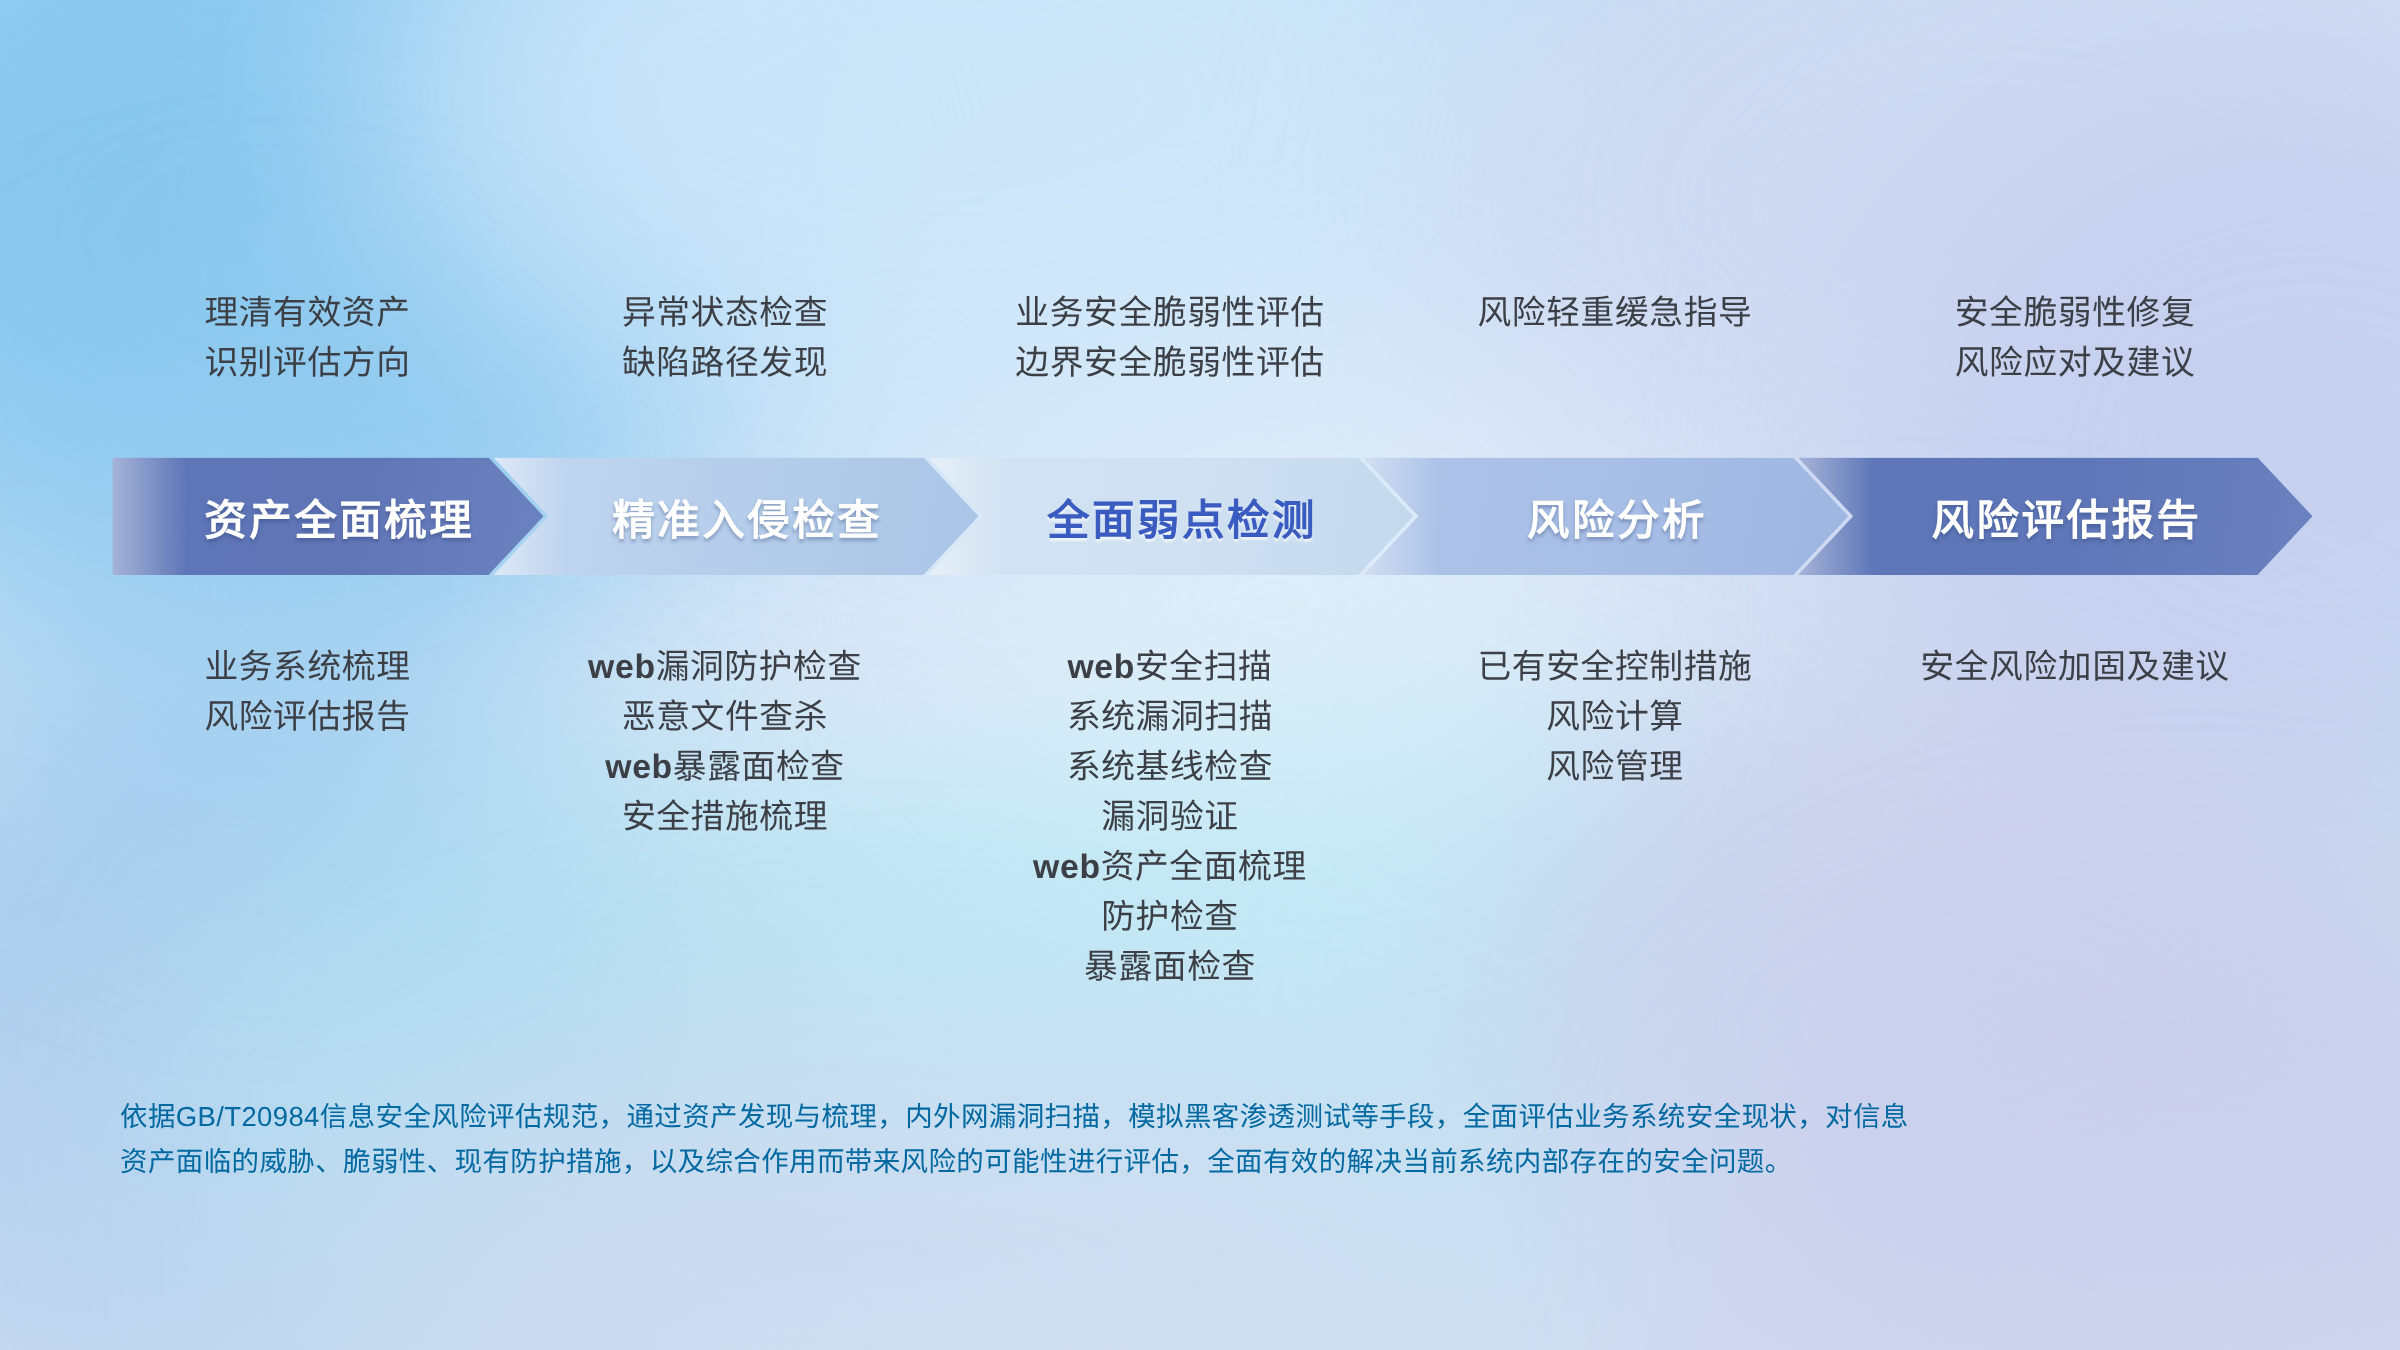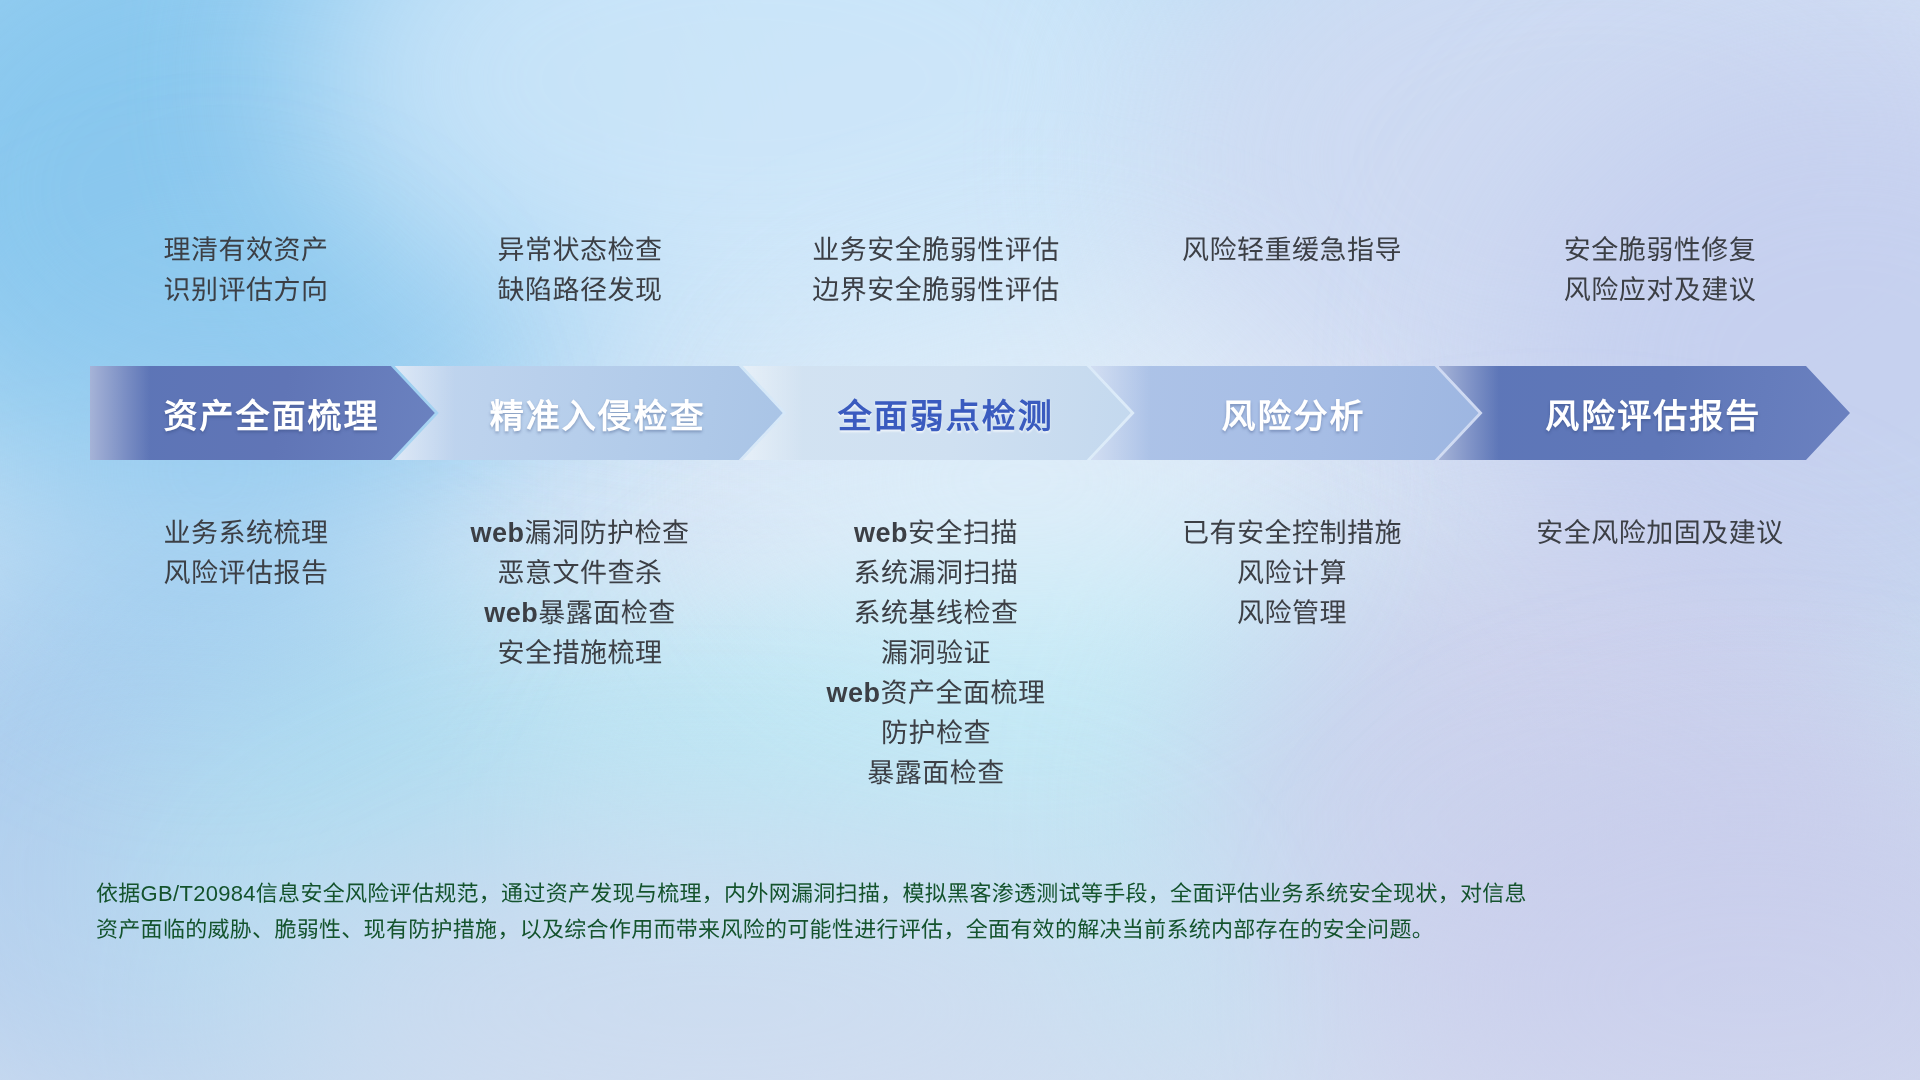--- a/index.html
+++ b/index.html
@@ -145,21 +145,21 @@
     pointer-events: none;
     background: linear-gradient(90deg, rgba(255,255,255,.45) 0px, rgba(255,255,255,0) 60px);
   }
 
   
   #footer {
     position: absolute;
     left: 96px;
     top: 876px;
     width: 1640px;
-    color: #14532d;
+    color: #0369a1;
     font-size: 22px;
     line-height: 36px;
     letter-spacing: .3px;
   }
   #footer p { margin: 0; }
 </style>
 </head>
 <body>
 
 <div id="stage">

